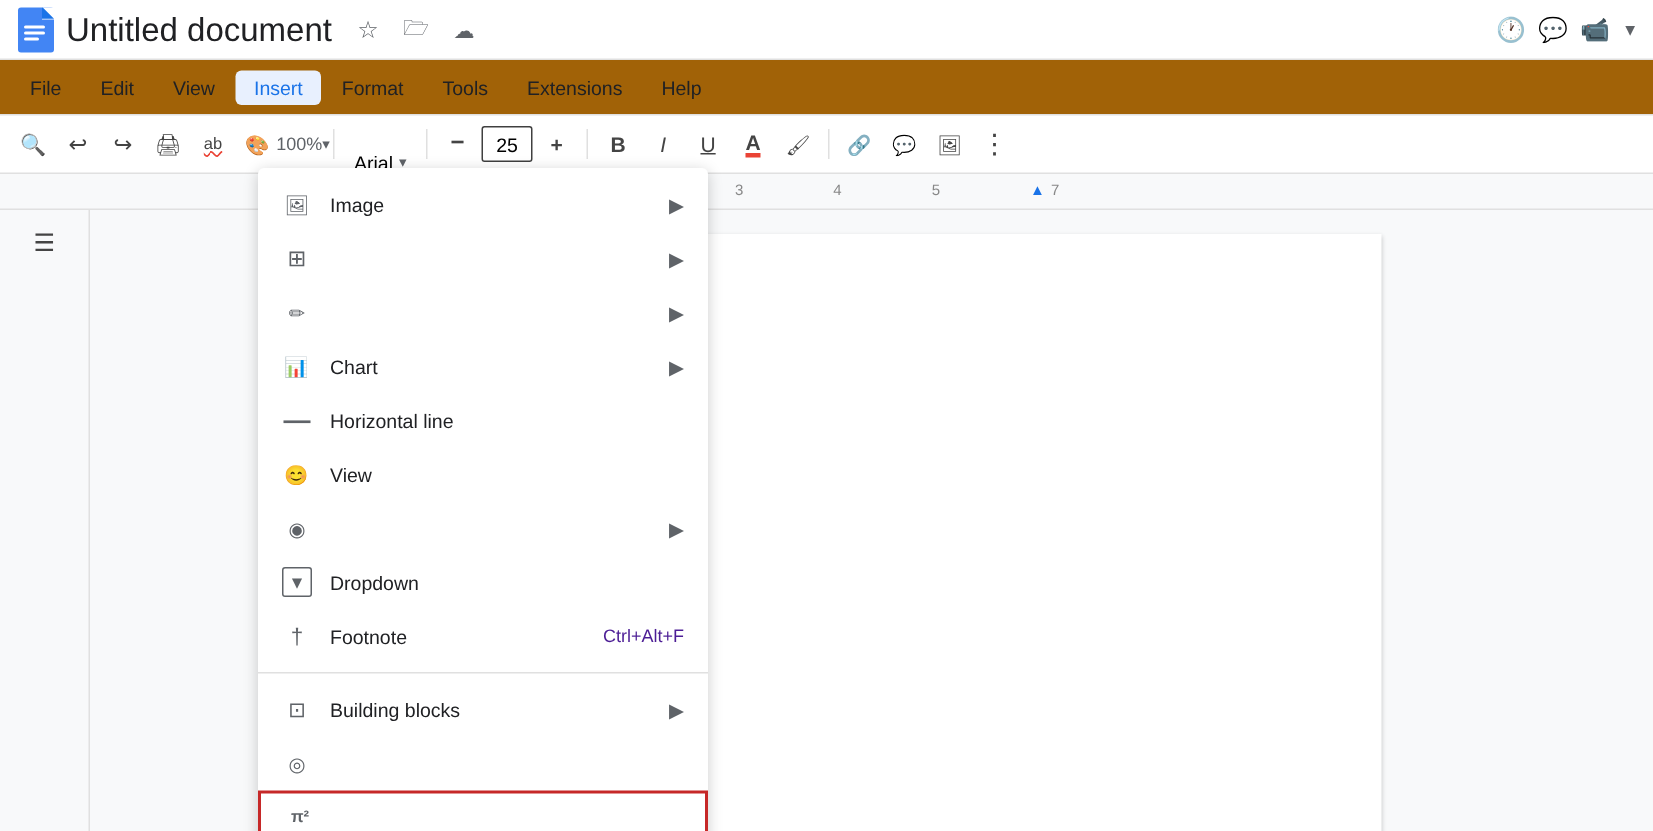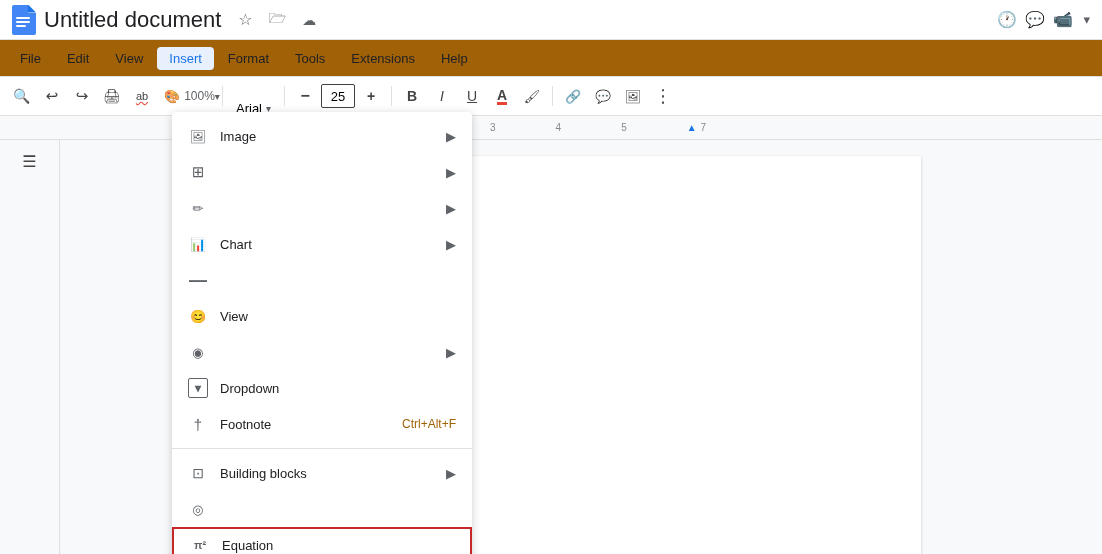--- a/index.html
+++ b/index.html
@@ -63,21 +63,21 @@
       z-index: 1001; padding: 6px 0;
     }
     .menu-section-divider { height: 1px; background: #e0e0e0; margin: 6px 0; }
     .drop-item {
       display: flex; align-items: center; padding: 6px 16px; cursor: pointer;
       min-height: 36px; color: #202124; font-size: 13px; position: relative;
     }
     .drop-item.highlighted { background: #fff; border: 2px solid #c62828; }
     .drop-item-icon { width: 20px; height: 20px; display: flex; align-items: center; justify-content: center; margin-right: 12px; color: #5f6368; font-size: 14px; flex-shrink: 0; }
     .drop-item-label { flex: 1; }
-    .drop-item-shortcut { color: #a16207; font-size: 12px; }
+    .drop-item-shortcut { color: #4c1d95; font-size: 12px; }
     .drop-item-arrow { color: #5f6368; margin-left: auto; }
 
     
     .icon-image::before { content: '🖼'; font-size: 13px; }
     .icon-table::before { content: '⊞'; font-size: 15px; }
     .icon-drawing::before { content: '✏'; font-size: 13px; }
     .icon-chart::before { content: '📊'; font-size: 13px; }
     .icon-emoji::before { content: '😊'; font-size: 13px; }
     .icon-smart::before { content: '◉'; font-size: 13px; }
     .icon-footnote::before { content: '†'; font-size: 15px; }
@@ -263,20 +263,21 @@
   </div>
 
   <div class="drop-item">
     <div class="drop-item-icon icon-chart"></div>
     <span class="drop-item-label">Chart</span>
     <span class="drop-item-arrow">▶</span>
   </div>
 
   <div class="drop-item">
     <div class="drop-item-icon" style="font-size:18px; font-weight:bold; color:#5f6368;">—</div>
+    <span class="drop-item-label">Horizontal line</span>
   </div>
 
   <div class="drop-item">
     <div class="drop-item-icon icon-emoji"></div>
     <span class="drop-item-label">View</span>
   </div>
 
   <div class="drop-item">
     <div class="drop-item-icon icon-smart"></div>
     <span class="drop-item-arrow">▶</span>
@@ -300,16 +301,15 @@
     <span class="drop-item-label">Building blocks</span>
     <span class="drop-item-arrow">▶</span>
   </div>
 
   <div class="drop-item">
     <div class="drop-item-icon icon-special"></div>
   </div>
 
   <div class="drop-item highlighted" style="border: 2px solid #c62828; background: #fff;">
     <div class="drop-item-icon" style="font-size:11px; font-weight:bold; color:#5f6368;">π²</div>
-    <span class="drop-item-label">Equation</span>
   </div>
 
 </div>
 
 </body></html>

